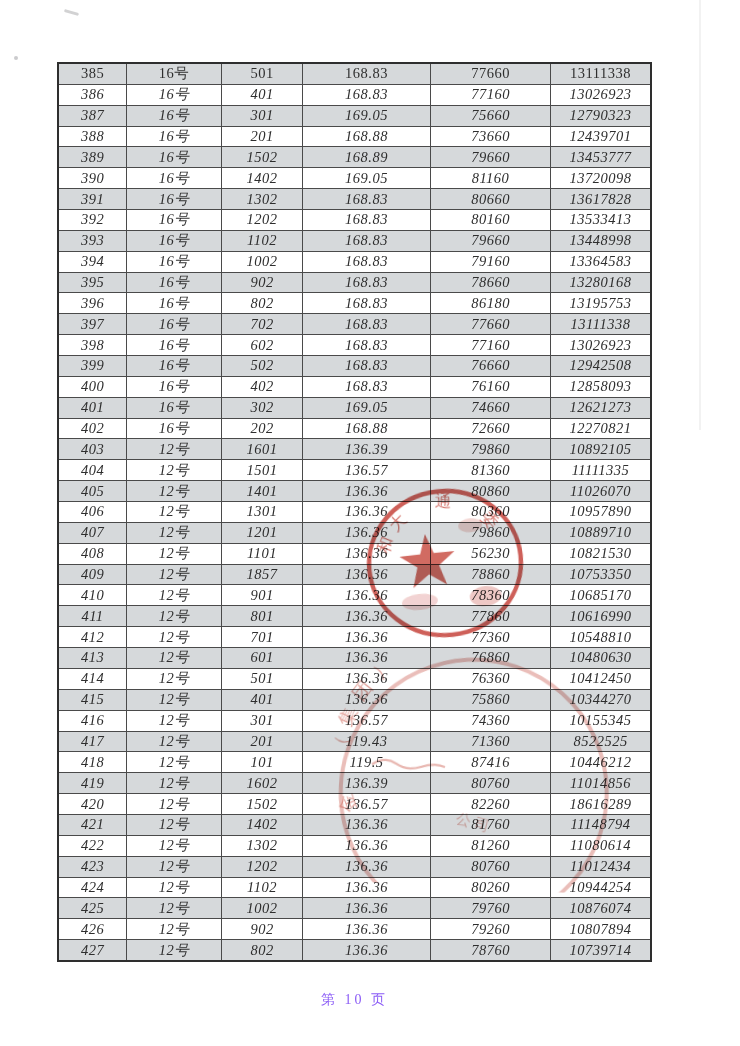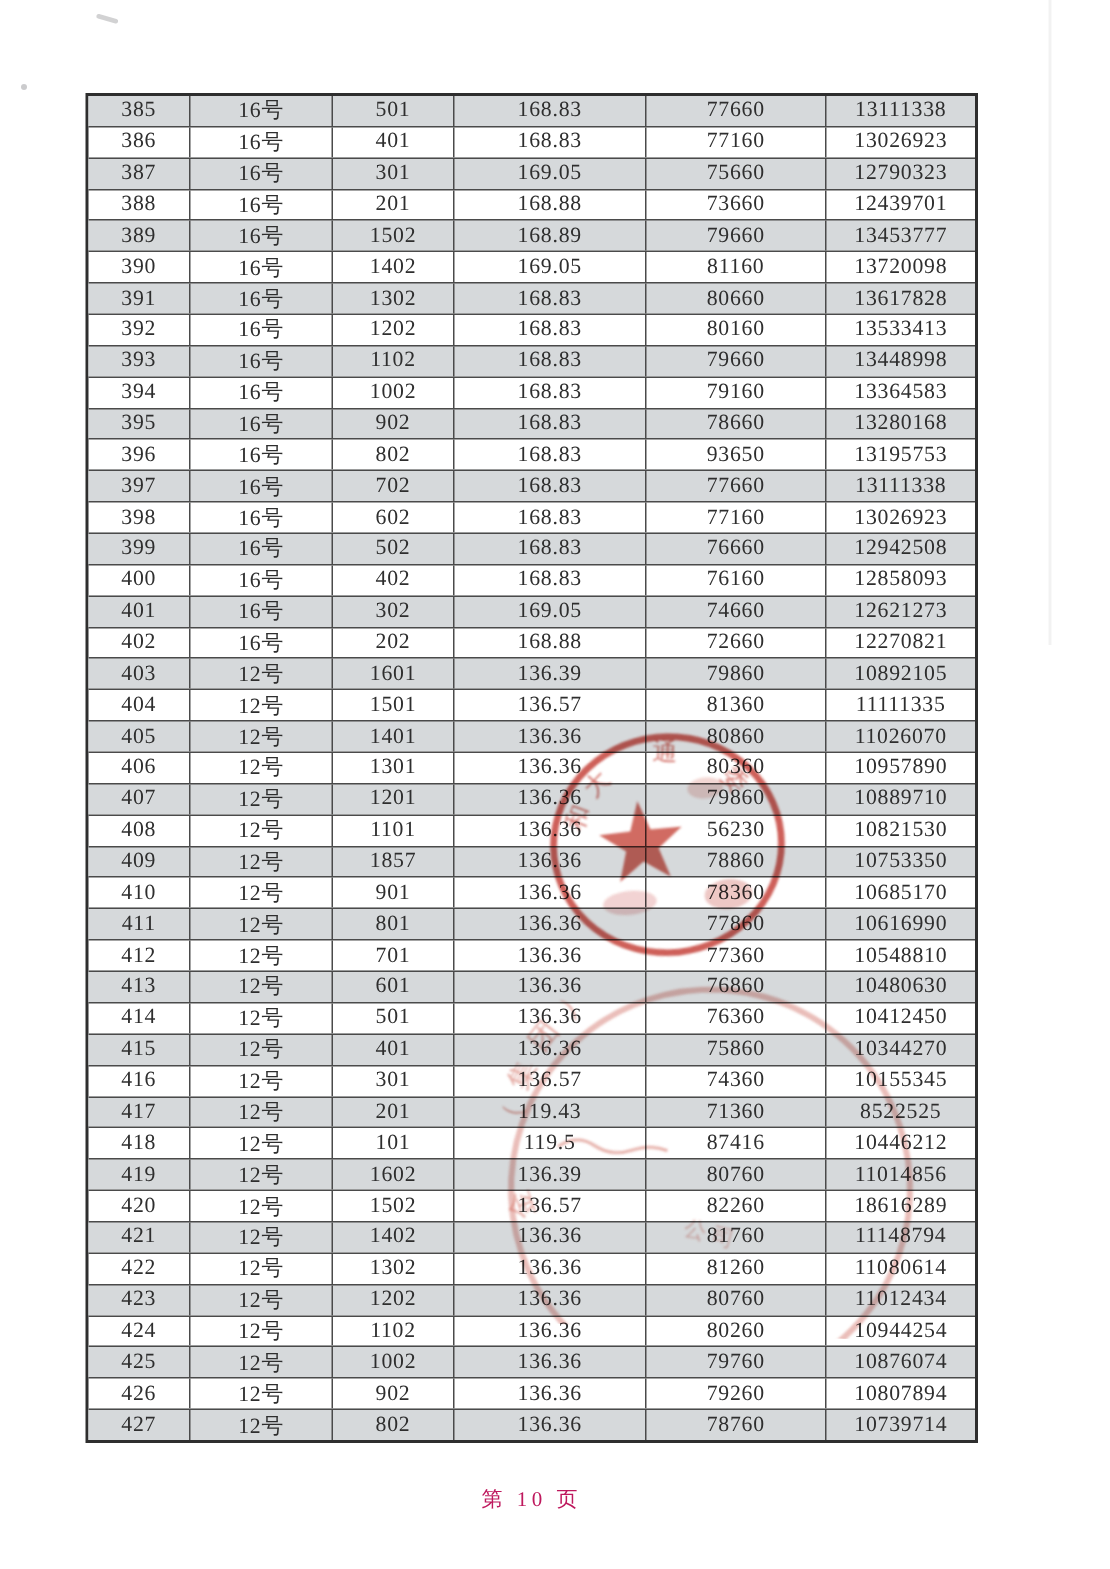--- a/index.html
+++ b/index.html
@@ -17,35 +17,35 @@
   .edge-shade{position:absolute;left:699px;top:0;width:2px;height:430px;
     background:rgba(0,0,0,.05);}
 
   
   .price-table{
     position:absolute;left:57px;top:62px;width:595px;height:900px;
     border:2px solid #2e2e2e;box-sizing:border-box;
     display:flex;flex-direction:column;background:#fff;
   }
   .trow{flex:1 1 0;display:flex;min-height:0;}
-  .trow + .trow{border-top:1px solid #4a4a4a;}
+  .trow + .trow{border-top:1px solid #4a4a4a;font-style:italic;}
   .trow.shade{background:#d6d9db;}
   .tcell{
     display:flex;align-items:center;justify-content:center;
     font-size:14.5px;color:#2e2e2e;letter-spacing:.5px;
     box-sizing:border-box;overflow:hidden;white-space:nowrap;
   }
   .tcell + .tcell{border-left:1px solid #4a4a4a;}
   .c0{width:67px;}.c1{width:95px;}.c2{width:81px;}
   .c3{width:128px;}.c4{width:120px;}.c5{flex:1;text-align:center;}
 
   
   .footer{
     position:absolute;left:57px;width:595px;top:991px;text-align:center;
-    font-size:14px;color:#be185d;letter-spacing:3px;
+    font-size:14px;color:#8b5cf6;letter-spacing:3px;
   }
 
   
   .stamp{position:absolute;mix-blend-mode:multiply;pointer-events:none;}
   .stamp-official{left:356px;top:468px;transform:rotate(-6deg);}
   .stamp-company{left:330px;top:648px;transform:rotate(3deg);opacity:.9;}
 </style>
 </head>
 <body>
 
@@ -142,21 +142,21 @@
         <div class="tcell c2">902</div>
         <div class="tcell c3">168.83</div>
         <div class="tcell c4">78660</div>
         <div class="tcell c5">13280168</div>
       </div>
       <div class="trow">
         <div class="tcell c0">396</div>
         <div class="tcell c1">16号</div>
         <div class="tcell c2">802</div>
         <div class="tcell c3">168.83</div>
-        <div class="tcell c4">93650</div>
+        <div class="tcell c4">86180</div>
         <div class="tcell c5">13195753</div>
       </div>
       <div class="trow shade">
         <div class="tcell c0">397</div>
         <div class="tcell c1">16号</div>
         <div class="tcell c2">702</div>
         <div class="tcell c3">168.83</div>
         <div class="tcell c4">77660</div>
         <div class="tcell c5">13111338</div>
       </div>

